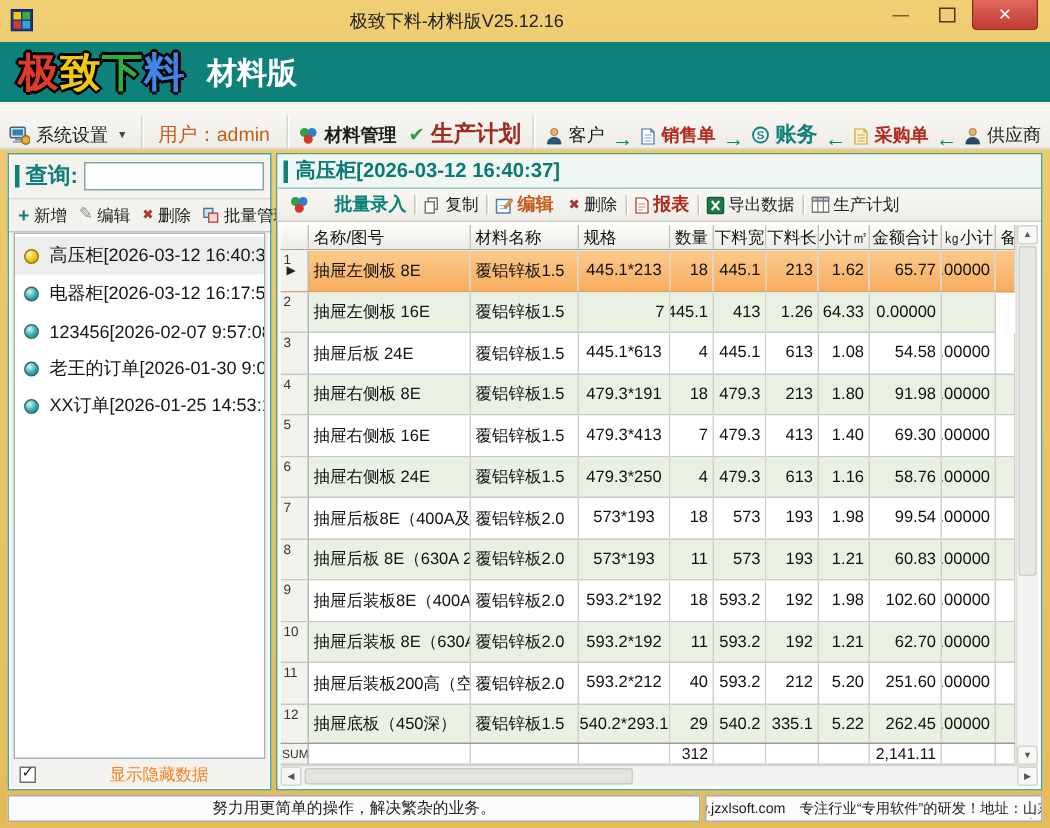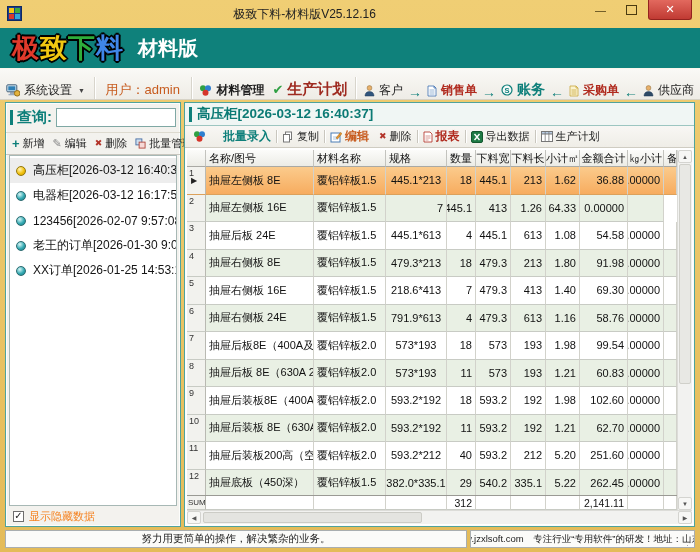--- a/index.html
+++ b/index.html
@@ -46,21 +46,21 @@
   .plus-glyph{color:#0E7F7A;font-weight:bold;font-size:13px;line-height:1;}
   .pencil-glyph{color:#8A8A8A;font-size:11px;line-height:1;}
   .x-glyph{color:#B3342A;font-size:9px;font-weight:bold;line-height:1;}
   .olist{flex:1;margin:0 3px;border:1px solid #A7B8B5;background:#fff;overflow:hidden;padding-top:2px;}
   .olist-item{height:25px;display:flex;align-items:center;gap:7px;padding:0 6px;font-size:12px;color:#151515;cursor:default;white-space:nowrap;}
   .olist-item.sel{background:#EDEDED;}
   .bullet{width:10px;height:10px;border-radius:50%;flex:none;background:radial-gradient(circle at 35% 30%,#D9F6F6,#35AAB3 55%,#177A83);border:1px solid #2A6A70;box-sizing:border-box;}
   .bullet.cur{background:radial-gradient(circle at 35% 30%,#FFF3B8,#F2C20F 55%,#C79B00);border:1px solid #94770A;}
   .side-foot{height:20px;display:flex;align-items:center;gap:5px;padding:0 7px;}
   .cbx{width:11px;height:11px;background:#fff;border:1px solid #6E6E6E;display:flex;align-items:center;justify-content:center;font-size:10px;color:#222;line-height:1;box-sizing:border-box;}
-  .cbx-label{color:#F58220;font-size:11px;}
+  .cbx-label{color:#F58220;font-size:11px;margin-left:44px;}
   
   .detail{flex:1;background:#fff;min-width:0;}
   .d-title{height:20px;display:flex;align-items:center;gap:5px;padding:1px 4px;background:#F0F6F4;border-bottom:1px solid #9CC6C1;flex:none;}
   .d-title-text{color:#0B7A74;font-weight:bold;font-size:13.5px;white-space:nowrap;}
   .d-toolbar{height:21px;background:linear-gradient(#F8F7F4,#EFEDE7);border-bottom:1px solid #CFCCC2;display:flex;align-items:center;padding:0 3px;font-size:11px;flex:none;}
   .dbtn{display:flex;align-items:center;gap:3px;padding:0 5px;color:#222;cursor:default;white-space:nowrap;}
   .dbtn.batch{color:#0E7F7A;font-weight:bold;font-size:12px;gap:17px;}
   .dbtn.editb{color:#C75C1F;font-weight:bold;font-size:12px;}
   .dbtn.report{color:#B02A1E;font-weight:bold;font-size:12px;font-family:Liberation Serif, serif;}
   
@@ -346,21 +346,21 @@
                     <span class="rownum">1</span>
                     <span class="rowarrow">▶</span>
                   </div>
                   <div class="cell al-left">抽屉左侧板 8E</div>
                   <div class="cell al-left">覆铝锌板1.5</div>
                   <div class="cell al-center">445.1*213</div>
                   <div class="cell al-right">18</div>
                   <div class="cell al-right">445.1</div>
                   <div class="cell al-right">213</div>
                   <div class="cell al-right">1.62</div>
-                  <div class="cell al-right">36.88</div>
+                  <div class="cell al-right">65.77</div>
                   <div class="cell al-right">0.00000</div>
                   <div class="cell al-left"></div>
                 </div>
                 <div class="trow alt">
                   <div class="cell marker">
                     <span class="rownum">2</span>
                   </div>
                   <div class="cell al-left">抽屉左侧板 16E</div>
                   <div class="cell al-left">覆铝锌板1.5</div>
                   <div class="cell al-right">7</div>
@@ -385,51 +385,51 @@
                   <div class="cell al-right">54.58</div>
                   <div class="cell al-right">0.00000</div>
                   <div class="cell al-left"></div>
                 </div>
                 <div class="trow alt">
                   <div class="cell marker">
                     <span class="rownum">4</span>
                   </div>
                   <div class="cell al-left">抽屉右侧板 8E</div>
                   <div class="cell al-left">覆铝锌板1.5</div>
-                  <div class="cell al-center">479.3*213</div>
+                  <div class="cell al-center">479.3*191</div>
                   <div class="cell al-right">18</div>
                   <div class="cell al-right">479.3</div>
                   <div class="cell al-right">213</div>
                   <div class="cell al-right">1.80</div>
                   <div class="cell al-right">91.98</div>
                   <div class="cell al-right">0.00000</div>
                   <div class="cell al-left"></div>
                 </div>
                 <div class="trow">
                   <div class="cell marker">
                     <span class="rownum">5</span>
                   </div>
                   <div class="cell al-left">抽屉右侧板 16E</div>
                   <div class="cell al-left">覆铝锌板1.5</div>
-                  <div class="cell al-center">218.6*413</div>
+                  <div class="cell al-center">479.3*413</div>
                   <div class="cell al-right">7</div>
                   <div class="cell al-right">479.3</div>
                   <div class="cell al-right">413</div>
                   <div class="cell al-right">1.40</div>
                   <div class="cell al-right">69.30</div>
                   <div class="cell al-right">0.00000</div>
                   <div class="cell al-left"></div>
                 </div>
                 <div class="trow alt">
                   <div class="cell marker">
                     <span class="rownum">6</span>
                   </div>
                   <div class="cell al-left">抽屉右侧板 24E</div>
                   <div class="cell al-left">覆铝锌板1.5</div>
-                  <div class="cell al-center">791.9*613</div>
+                  <div class="cell al-center">479.3*250</div>
                   <div class="cell al-right">4</div>
                   <div class="cell al-right">479.3</div>
                   <div class="cell al-right">613</div>
                   <div class="cell al-right">1.16</div>
                   <div class="cell al-right">58.76</div>
                   <div class="cell al-right">0.00000</div>
                   <div class="cell al-left"></div>
                 </div>
                 <div class="trow">
                   <div class="cell marker">
@@ -505,21 +505,21 @@
                   <div class="cell al-right">251.60</div>
                   <div class="cell al-right">0.00000</div>
                   <div class="cell al-left"></div>
                 </div>
                 <div class="trow alt">
                   <div class="cell marker">
                     <span class="rownum">12</span>
                   </div>
                   <div class="cell al-left">抽屉底板（450深）</div>
                   <div class="cell al-left">覆铝锌板1.5</div>
-                  <div class="cell al-center">382.0*335.1</div>
+                  <div class="cell al-center">540.2*293.1</div>
                   <div class="cell al-right">29</div>
                   <div class="cell al-right">540.2</div>
                   <div class="cell al-right">335.1</div>
                   <div class="cell al-right">5.22</div>
                   <div class="cell al-right">262.45</div>
                   <div class="cell al-right">0.00000</div>
                   <div class="cell al-left"></div>
                 </div>
               </div>
             <div class="sum-row">

